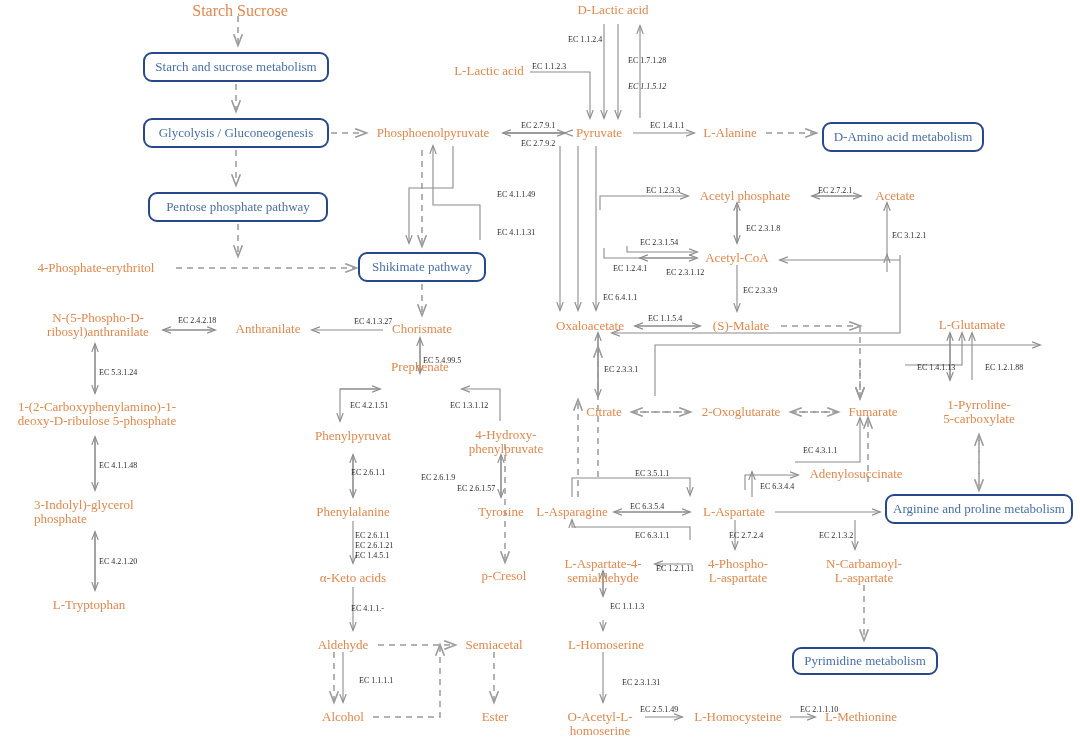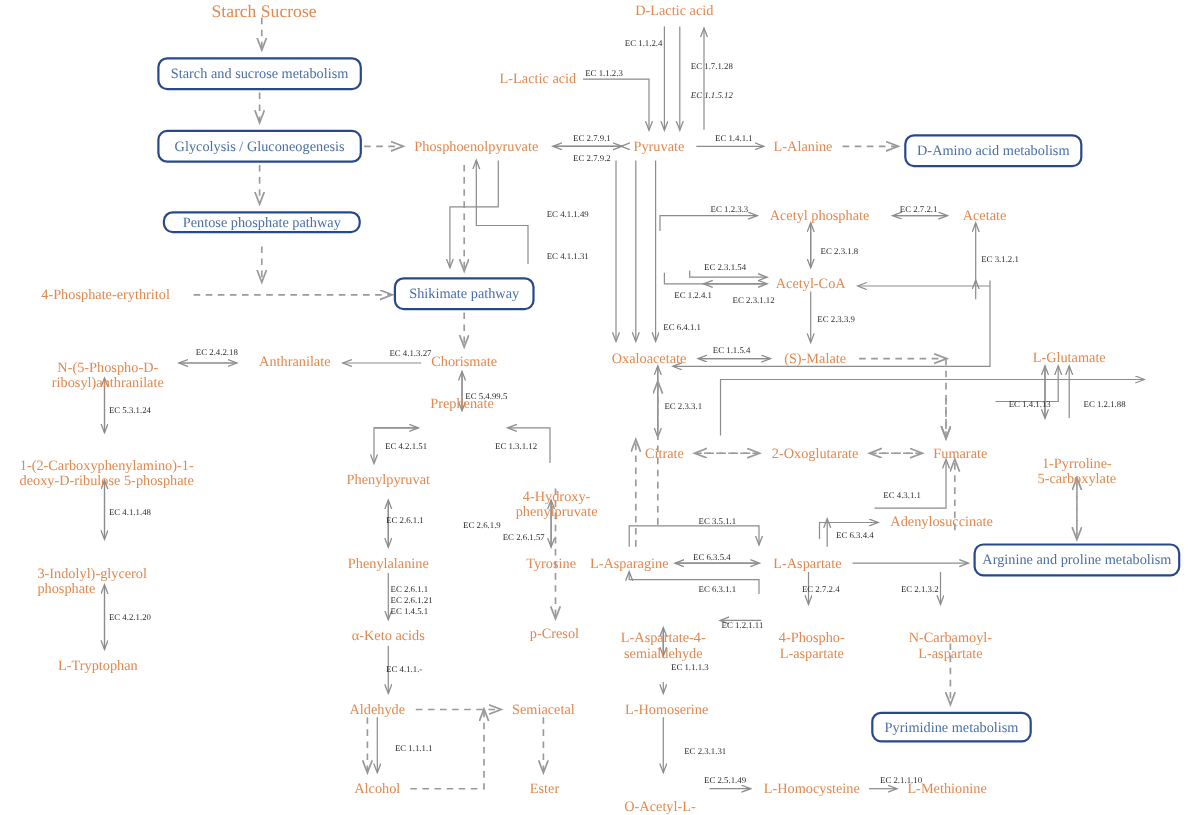--- a/index.html
+++ b/index.html
@@ -2,21 +2,21 @@
 <html><head>
 <meta charset="utf-8">
 <title>Metabolic Pathway Map</title>
 <style>
   html,body{margin:0;padding:0;background:#ffffff;}
   body{font-family:"Liberation Serif",serif;}
   #canvas{position:relative;width:1080px;height:741px;background:#fff;overflow:hidden;}
   svg#wires{position:absolute;left:0;top:0;width:1080px;height:741px;pointer-events:none;}
   .node{position:absolute;color:#E0884E;font-family:"Liberation Serif",serif;font-size:13px;
         line-height:14px;text-align:center;white-space:nowrap;}
-  .node.wrap{white-space:normal;margin-top:16px;}
+  .node.wrap{white-space:normal;}
   .title{position:absolute;color:#E0884E;font-family:"Liberation Serif",serif;font-size:16px;
          text-align:center;white-space:nowrap;}
   .pbox{position:absolute;border:2.2px solid #28488C;border-radius:9px;background:#fff;
         color:#4A6FA5;font-family:"Liberation Serif",serif;font-size:13px;
         display:flex;align-items:center;justify-content:center;text-align:center;box-sizing:border-box;}
   .ec{position:absolute;color:#2b2b2b;font-family:"Liberation Serif",serif;font-size:8px;
       line-height:9.5px;white-space:nowrap;}
 </style>
 </head>
 <body>
@@ -265,20 +265,20 @@
       <div class="ec" style="left: 610px; top: 602px;">EC 1.1.1.3</div>
       <div class="ec" style="left: 622px; top: 678px;">EC 2.3.1.31</div>
       <div class="ec" style="left: 640px; top: 705px;">EC 2.5.1.49</div>
       <div class="ec" style="left: 772px; top: 705px; padding-left: 28px;">EC 2.1.1.10</div>
       <div class="ec" style="left: 917px; top: 363px;">EC 1.4.1.13</div>
       <div class="ec" style="left: 985px; top: 363px;">EC 1.2.1.88</div>
     </div>
   <div id="boxes">
       <div class="pbox" style="left: 143px; top: 52px; width: 186px; height: 30px; border-color: rgb(40, 72, 140); color: rgb(74, 111, 165);">Starch and sucrose metabolism</div>
       <div class="pbox" style="left: 143px; top: 118px; width: 186px; height: 30px; border-color: rgb(40, 72, 140); color: rgb(74, 111, 165);">Glycolysis / Gluconeogenesis</div>
-      <div class="pbox" style="left: 148px; top: 192px; width: 180px; height: 20px; border-color: rgb(40, 72, 140); color: rgb(74, 111, 165);">Pentose phosphate pathway</div>
+      <div class="pbox" style="left: 148px; top: 192px; width: 180px; height: 30px; border-color: rgb(40, 72, 140); color: rgb(74, 111, 165);">Pentose phosphate pathway</div>
       <div class="pbox" style="left: 358px; top: 252px; width: 128px; height: 30px; border-color: rgb(40, 72, 140); color: rgb(74, 111, 165);">Shikimate pathway</div>
       <div class="pbox" style="left: 822px; top: 122px; width: 162px; height: 30px; border-color: rgb(40, 72, 140); color: rgb(74, 111, 165);">D-Amino acid metabolism</div>
       <div class="pbox" style="left: 885px; top: 494px; width: 188px; height: 30px; border-color: rgb(40, 72, 140); color: rgb(74, 111, 165);">Arginine and proline metabolism</div>
       <div class="pbox" style="left: 792px; top: 647px; width: 146px; height: 28px; border-color: rgb(40, 72, 140); color: rgb(74, 111, 165);">Pyrimidine metabolism</div>
     </div>
 
 </div>
 
 </body></html>

